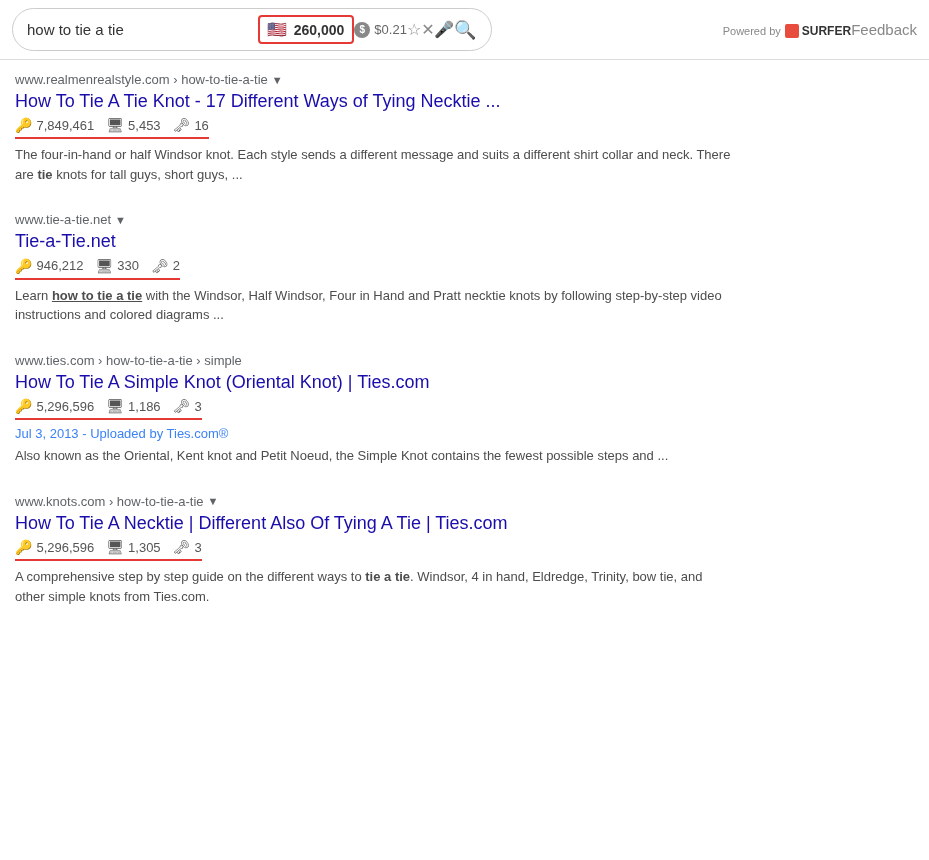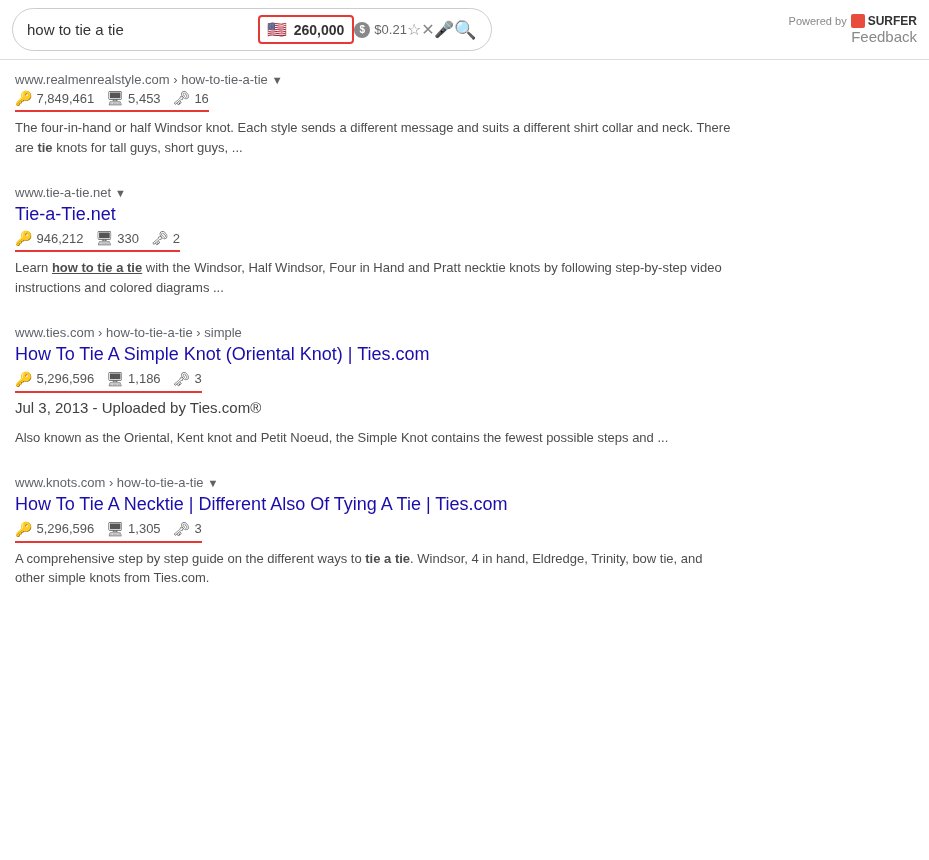--- a/index.html
+++ b/index.html
@@ -174,38 +174,37 @@
 
     .snippet-bold {
       font-weight: bold;
     }
 
     .snippet-underline {
       text-decoration: underline;
     }
 
     .date-line {
-      font-size: 15px;
-      color: #404040;
-      margin-bottom: 12px;
+      font-size: 13px;
+      color: #3b82f6;
+      margin-bottom: 5px;
     }
 
     .top-bar {
       display: flex;
       align-items: center;
       width: 100%;
       padding: 8px 12px;
       gap: 8px;
       background: #fff;
       border-bottom: 1px solid #ddd;
     }
 
     .powered-wrapper {
       display: flex;
-      flex-direction: column;
       align-items: flex-end;
       margin-left: auto;
       font-size: 11px;
     }
   </style>
 </head>
 <body>
 
 <div class="top-bar">
 
@@ -243,20 +242,21 @@
   </div>
 </div>
 
 <div class="results">
 
   <div class="result-item">
     <div class="result-url">
       <span>www.realmenrealstyle.com › how-to-tie-a-tie</span>
       <span class="url-arrow">▼</span>
     </div>
+    <a class="result-title">How To Tie A Tie Knot - 17 Different Ways of Tying Necktie ...</a>
     <div class="metrics-row">
       <div class="metric">
         <span class="metric-icon">🔑</span>
         <span>7,849,461</span>
       </div>
       <div class="metric">
         <span class="metric-icon">🖥</span>
         <span>5,453</span>
       </div>
       <div class="metric">

